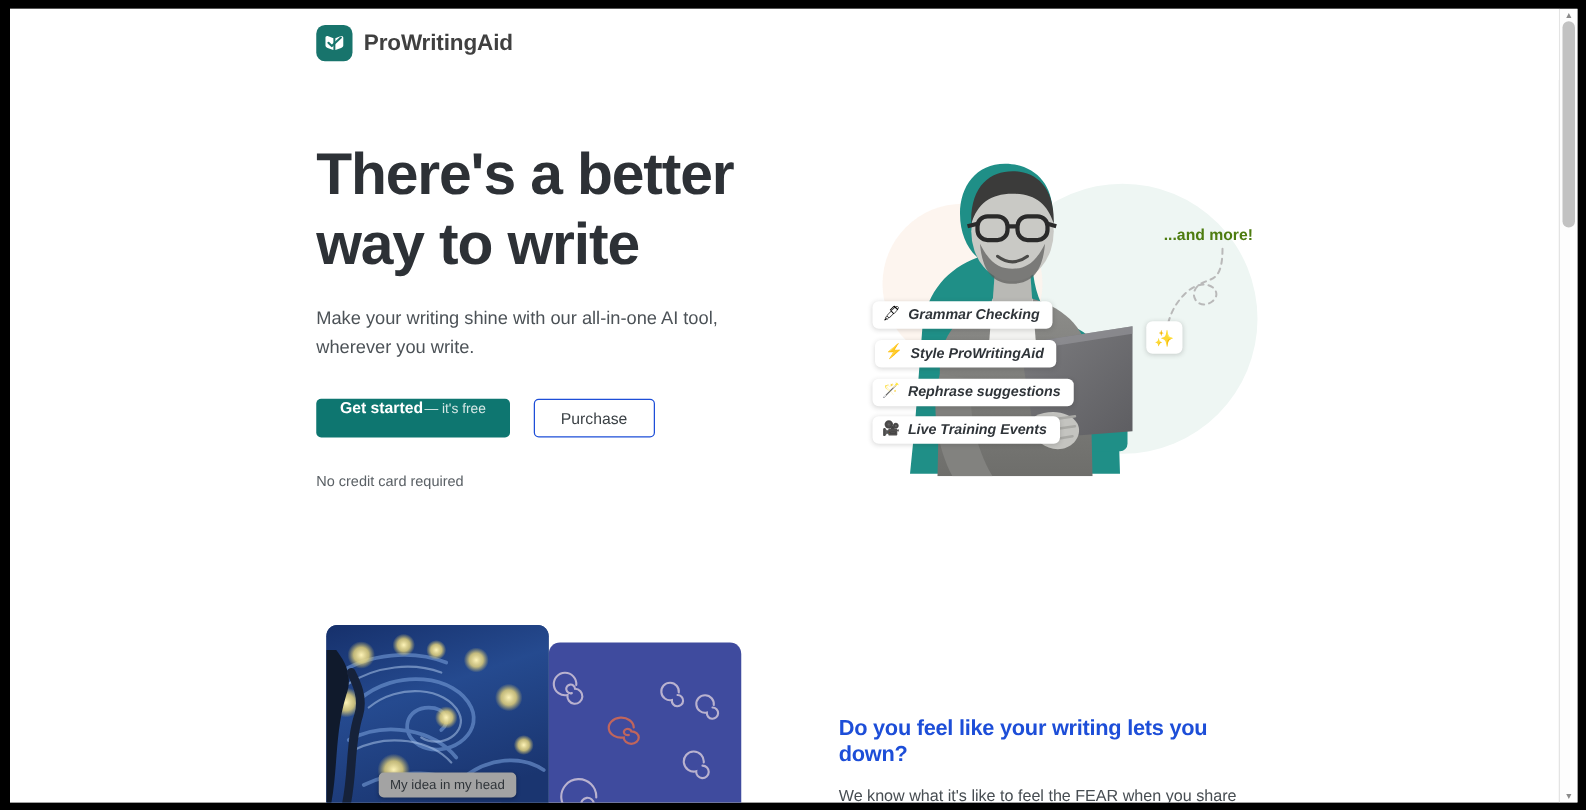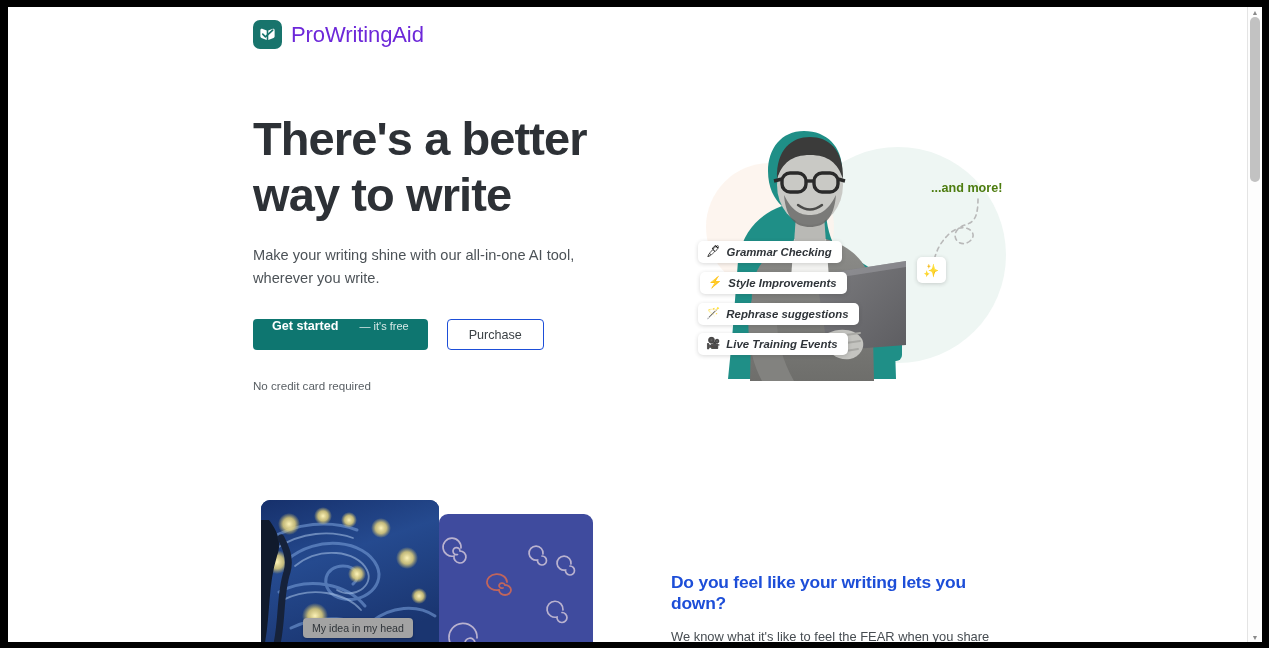--- a/index.html
+++ b/index.html
@@ -83,23 +83,23 @@
     gap: 9px;
     text-decoration: none;
   }
   #brand-mark {
     width: 29px; height: 29px;
     border-radius: 7px;
     background: #18746c;
     display: flex; align-items: center; justify-content: center;
   }
   #brand-name {
-    font-size: 22px;
-    font-weight: normal;
-    color: #6d28d9;
+    font-size: 18px;
+    font-weight: bold;
+    color: #404040;
     letter-spacing: -0.1px;
   }
 
   #main-nav {
     position: absolute;
     right: 227px;
     top: 12px;
     display: flex;
     align-items: center;
     gap: 0;
@@ -154,21 +154,21 @@
     gap: 19px;
   }
   #get-started-button {
     background: #0e7670;
     border: none;
     border-radius: 4px;
     padding: 0 19px;
     height: 31px;
     display: flex;
     align-items: baseline;
-    gap: 21px;
+    gap: 1px;
     cursor: pointer;
     font-family: inherit;
   }
   #get-started-label {
     color: #fff;
     font-size: 12.6px;
     font-weight: bold;
   }
   #get-started-note {
     color: #d7e9e7;
@@ -436,21 +436,21 @@
 
           <path d="M42 180 C34 206 40 240 52 262 L84 262 C70 238 64 208 68 184 Z" fill="#82827f"></path>
         </svg>
 
         <div class="chip" id="chip-0">
           <span class="chip-icon">🖋</span>
           <span class="chip-label">Grammar Checking</span>
         </div>
         <div class="chip" id="chip-1">
           <span class="chip-icon">⚡</span>
-          <span class="chip-label">Style Improvements</span>
+          <span class="chip-label">Style ProWritingAid</span>
         </div>
         <div class="chip" id="chip-2">
           <span class="chip-icon">🪄</span>
           <span class="chip-label">Rephrase suggestions</span>
         </div>
         <div class="chip" id="chip-3">
           <span class="chip-icon">🎥</span>
           <span class="chip-label">Live Training Events</span>
         </div>
 

